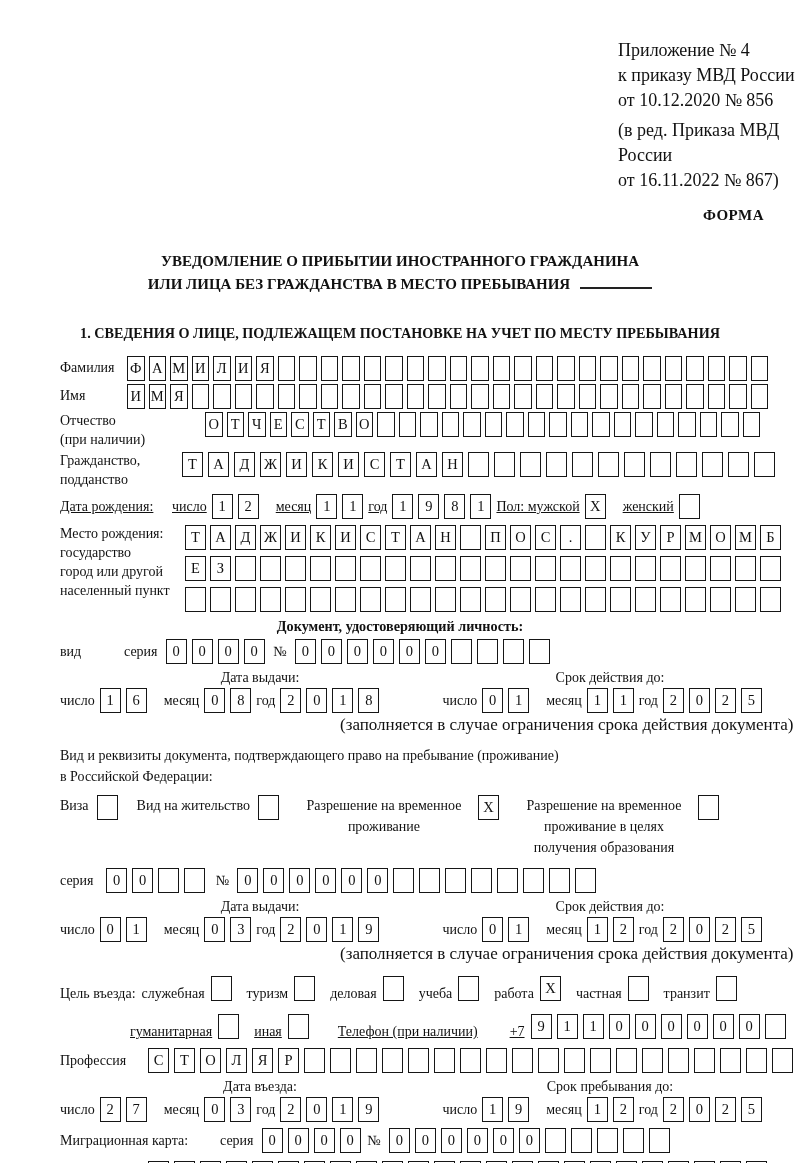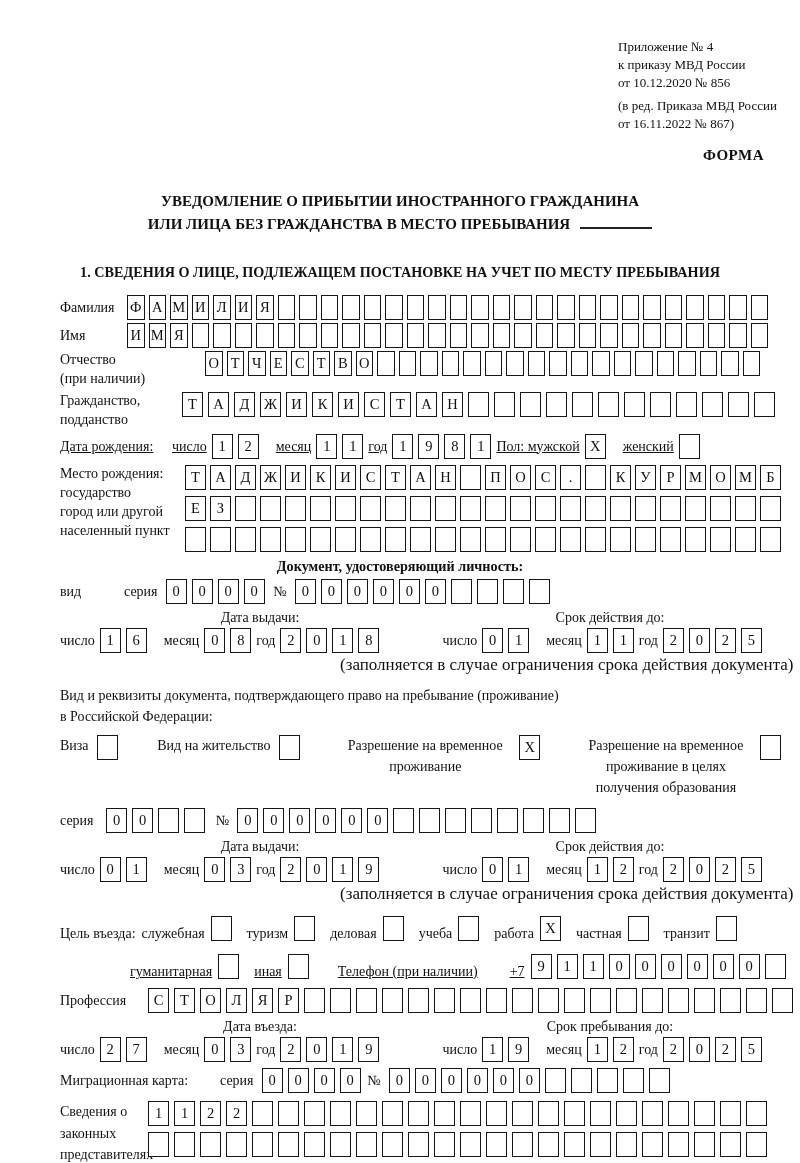--- a/index.html
+++ b/index.html
@@ -4,21 +4,21 @@
 <style>
   html,body{margin:0;padding:0;}
   body{
     width:800px;height:1163px;background:#ffffff;color:#111;
     font-family:"Liberation Serif","DejaVu Serif",serif;
     font-size:14px;overflow:hidden;
   }
   .page{position:relative;width:800px;height:1163px;}
 
   
-  .hdr{margin:38px 0 0 618px;font-size:13px;line-height:1.4;}
+  .hdr{margin:38px 0 0 618px;font-size:18px;line-height:1.4;}
   .hdr .gap{height:4px;}
   .forma{ text-align:right;margin:14px 36px 0 0;font-weight:bold;font-size:15px;letter-spacing:.5px;padding-left:28px;}
 
   
   .title{margin-top:26px;text-align:center;font-weight:bold;font-size:15px;line-height:1.55;}
   .blank-line{display:inline-block;width:72px;border-bottom:2px solid #222;height:14px;margin-left:10px;vertical-align:baseline;}
   .sec-head{margin-top:28px;text-align:center;font-weight:bold;font-size:14.2px;}
 
   
   .cell{
@@ -47,21 +47,21 @@
   .caps .c2{width:300px;text-align:center;}
   .dates{display:flex;align-items:center;margin-left:60px;margin-top:2px;}
   .dgroup{display:flex;align-items:center;white-space:nowrap;}
   .dgroup .dl{margin-right:5px;}
   .dgroup .sp{width:12px;}
   .dates .right{margin-left:58px;}
   .note{font-size:17px;margin:2px 0 0 340px;}
 
   .para{margin:10px 0 0 60px;line-height:1.5;}
 
-  .optrow{display:flex;align-items:flex-start;margin:8px 0 0 60px;justify-content:space-between;}
+  .optrow{display:flex;align-items:flex-start;margin:8px 0 0 60px;}
   .opt{display:flex;align-items:flex-start;margin-right:14px;}
   .opt .olab{text-align:center;line-height:1.5;}
   .opt .cells{margin-left:8px;}
 
   .inlinerow{display:flex;align-items:center;flex-wrap:nowrap;margin:10px 0 0 60px;white-space:nowrap;}
   .inlinerow .it{margin-right:6px;margin-top:12px;}
   .inlinerow .bx{margin-right:10px;}
 
   .rep{display:flex;align-items:flex-start;margin:8px 0 0 60px;}
   .rep .replab{width:88px;line-height:1.55;flex:none;}

